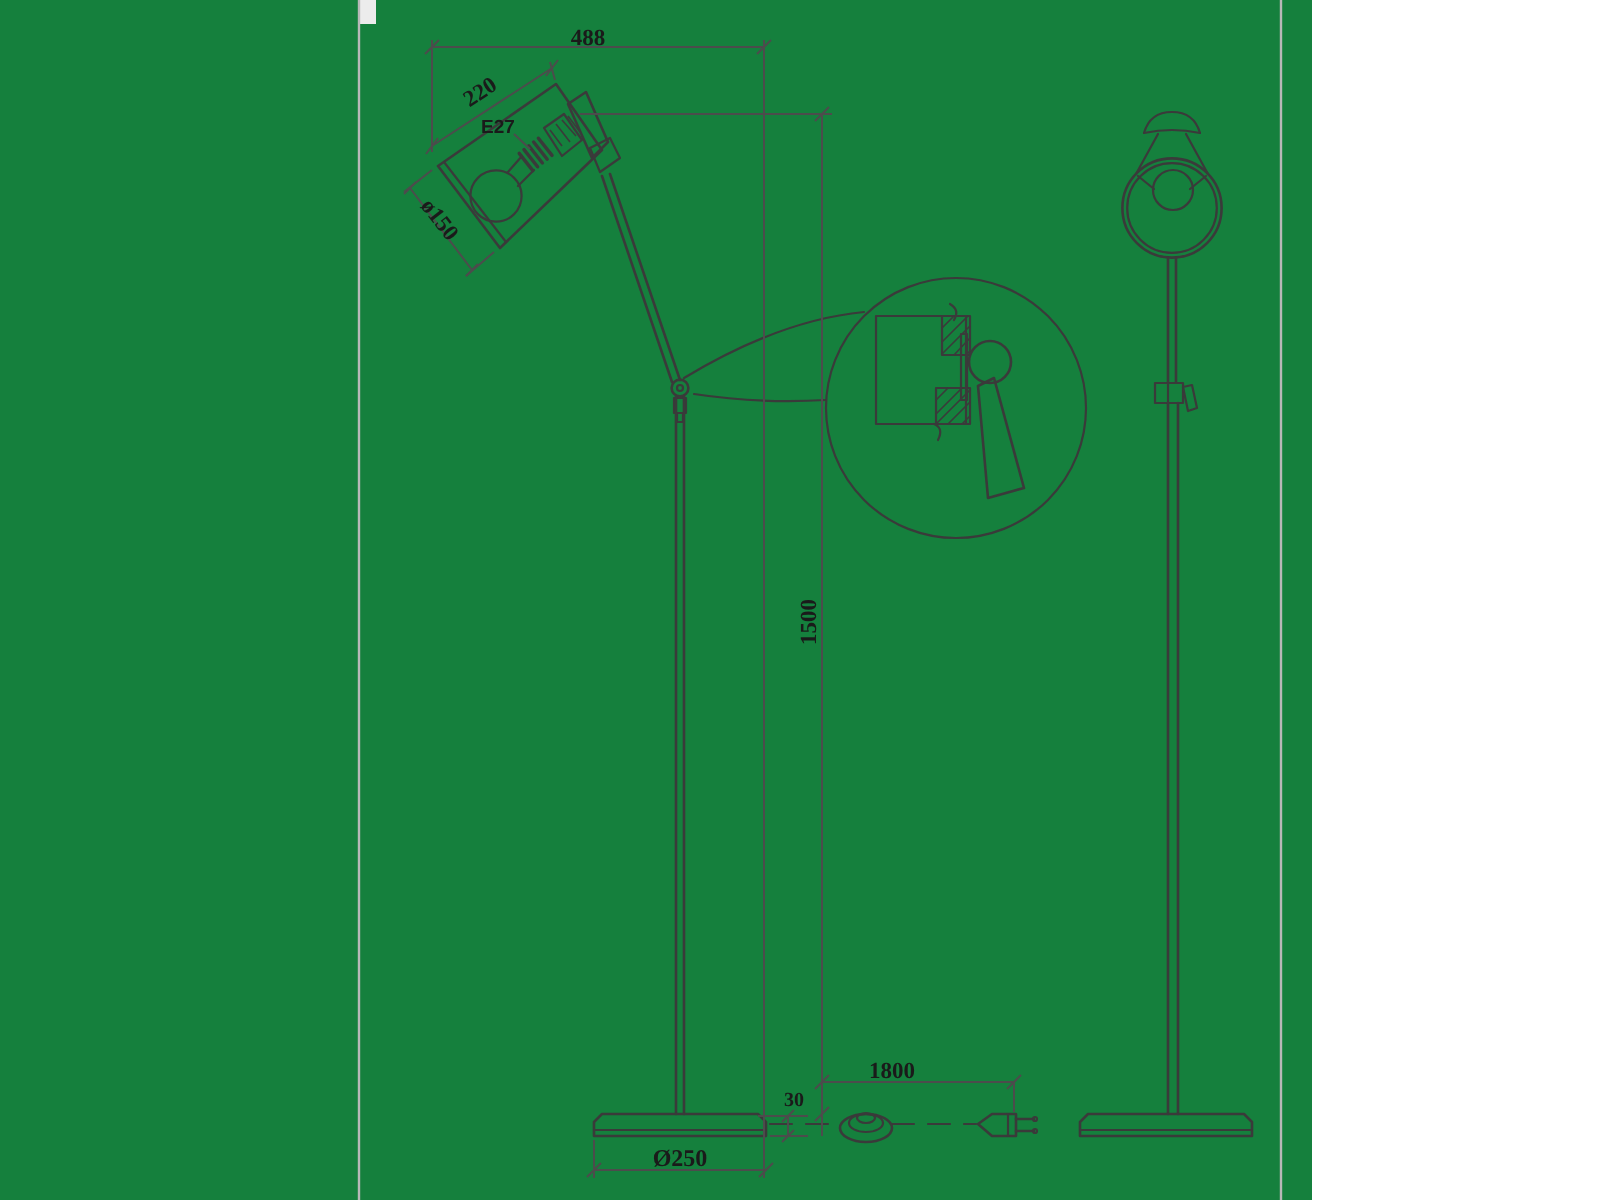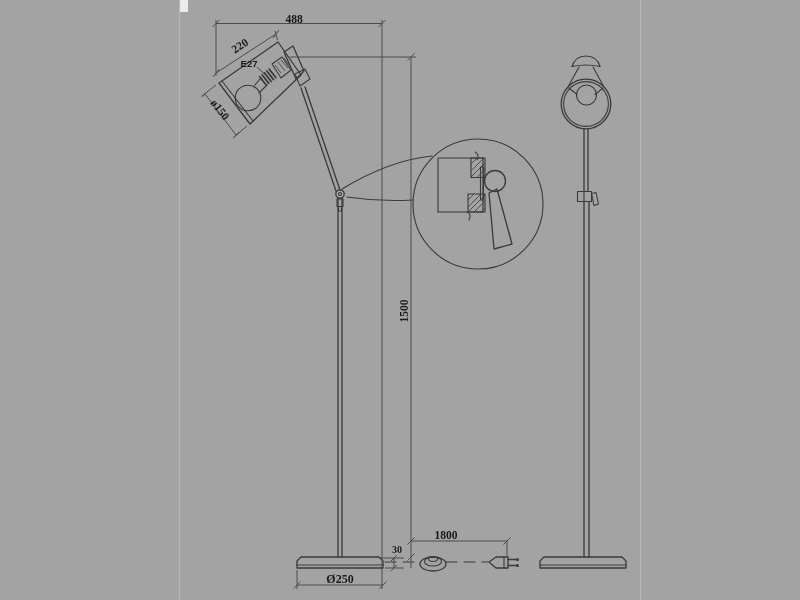--- a/index.html
+++ b/index.html
@@ -1,16 +1,16 @@
 <!DOCTYPE html>
 <html><head>
 <meta charset="utf-8">
 <style>
   html,body{margin:0;padding:0;background:#ffffff;}
-  .stage{position:relative;width:800px;height:600px;background:#a3a3a3;overflow:hidden;}
+  .stage{position:relative;width:656px;height:600px;background:#15803d;overflow:hidden;}
   svg{display:block;}
   .obj{fill:none;stroke-width:1.3;stroke-linejoin:round;stroke-linecap:round;}
   .obj2{fill:none;stroke-width:1.1;stroke-linejoin:round;stroke-linecap:round;}
   .rib{fill:none;stroke-width:1.7;stroke-linecap:round;}
   .hatch{fill:none;stroke-width:0.8;}
   .thin{fill:none;stroke-width:1;}
   .frameln{fill:none;stroke-width:1.2;}
   .dashed{stroke-dasharray:11 7;}
   text{stroke:none;fill:#1a1a1a;font-family:"Liberation Serif",serif;font-weight:700;}
   .s11{font-size:11.5px;}

